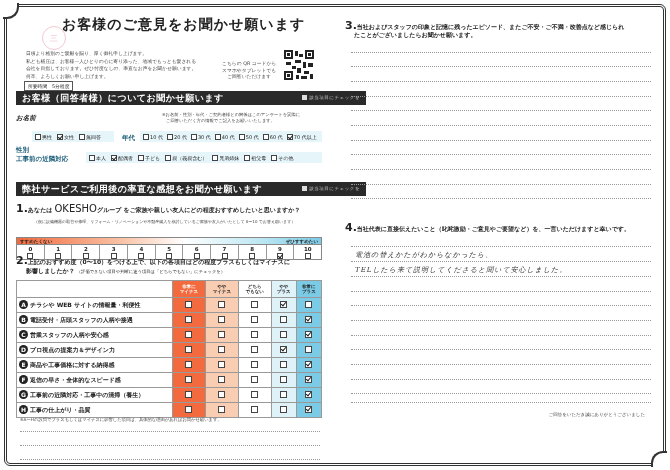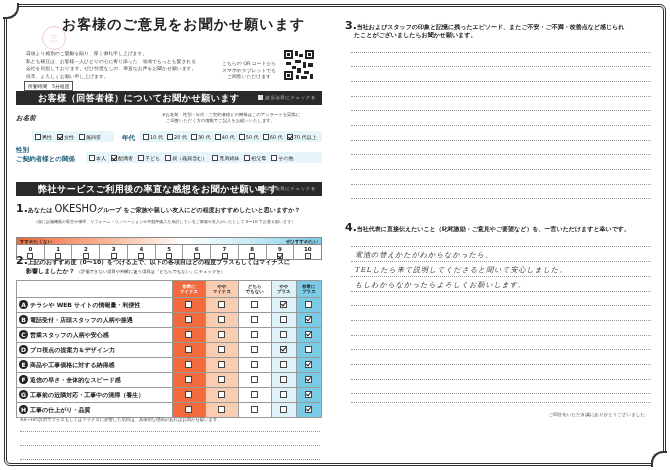--- a/index.html
+++ b/index.html
@@ -10,21 +10,21 @@
 .frame:after{content:"";position:absolute;right:-4px;bottom:-4px;width:14px;height:14px;border-left:2px solid #333;border-top:2px solid #333;border-radius:12px 0 0 0;background:#fff;}
 .left{position:absolute;left:12px;top:8px;width:318px;height:455px;}
 .right{position:absolute;left:345px;top:8px;width:315px;height:455px;}
 .title{position:absolute;left:50px;top:8px;font-size:14px;font-weight:bold;letter-spacing:1px;}
 .stamp{position:absolute;left:30px;top:18px;width:24px;height:24px;border-radius:50%;border:1px solid #e7a3b0;color:#e58a9c;font-size:8px;display:flex;align-items:center;justify-content:center;opacity:.6;}
 .intro{position:absolute;left:14px;top:42px;width:220px;font-size:4.8px;line-height:7.5px;color:#444;}
 .time-box{position:absolute;left:12px;top:73px;border:1px solid #555;font-size:4.8px;padding:1px 3px;}
 .qr-text{position:absolute;left:210px;top:53px;font-size:4.8px;line-height:6.5px;text-align:center;color:#444;}
 .qr-wrap{position:absolute;left:272px;top:42px;width:30px;height:30px;background:#fff;}
 .qr-cell{position:absolute;background:#222;}
-.bar{position:absolute;left:4px;width:306px;height:14px;background:#2a2a2a;color:#fff;font-size:9px;font-weight:bold;padding-left:22px;line-height:14px;letter-spacing:.5px;}
+.bar{position:absolute;left:4px;width:350px;height:14px;background:#2a2a2a;color:#fff;font-size:9px;font-weight:bold;padding-left:6px;line-height:14px;letter-spacing:.5px;}
 .bar .hint{position:absolute;right:6px;top:0;font-size:4.5px;font-weight:normal;color:#ccc;}
 .bar .hint .chk{display:inline-block;width:5px;height:5px;background:#ddd;margin-right:2px;vertical-align:middle;}
 .lbl{position:absolute;font-size:6.5px;font-weight:bold;}
 .note{position:absolute;font-size:4.3px;line-height:6px;color:#444;}
 .optrow{position:absolute;height:11px;background:#e6f5fa;display:flex;align-items:center;gap:5px;padding:0 3px;font-size:5px;}
 .opt{display:flex;align-items:center;gap:1px;white-space:nowrap;}
 .box{display:inline-block;width:6px;height:6px;border:1px solid #444;background:#fff;position:relative;flex:none;}
 .box.on:after{content:"";position:absolute;left:1px;top:-1px;width:2px;height:4px;border:solid #222;border-width:0 1px 1px 0;transform:rotate(40deg);}
 .q{position:absolute;font-size:6px;font-weight:bold;}
 .q .num{font-size:11px;font-weight:bold;}
@@ -138,21 +138,21 @@
     <label class="opt">
         <span class="box"></span>
         <span>60 代</span>
       </label>
     <label class="opt">
         <span class="box on"></span>
         <span>70 代以上</span>
       </label>
   </div>
 
-  <div class="lbl" style="left:4px;top:147px;color:#1a5d78;">ご契約者様との関係</div>
+  <div class="lbl" style="left:4px;top:147px;color:#1a5d78;">工事前の近隣対応</div>
   <div class="optrow" style="left:74px;top:144px;width:236px;gap:5px;">
     <label class="opt">
         <span class="box"></span>
         <span>本人</span>
       </label>
     <label class="opt">
         <span class="box on"></span>
         <span>配偶者</span>
       </label>
     <label class="opt">
@@ -353,21 +353,20 @@
   <div class="rdots" style="top:190px;"></div>
 
   <div class="rq" style="left:0;top:216px;">
     <span class="num">4.</span><span>当社代表に直接伝えたいこと（叱咤激励・ご意見やご要望など）を、一言いただけますと幸いです。</span>
   </div>
   <div class="rdots" style="top:238px;"></div>
   <div class="hand" style="top:242px;">電池の替えかたがわからなかったら、</div>
   <div class="rdots" style="top:253px;"></div>
   <div class="hand" style="top:257px;">TELしたら来て説明してくださると聞いて安心しました。</div>
   <div class="rdots" style="top:268px;"></div>
-  <div class="hand" style="top:272px;">もしわからなかったらよろしくお願いします。</div>
   <div class="rdots" style="top:283px;"></div>
   <div class="rdots" style="top:297px;"></div>
   <div class="rdots" style="top:312px;"></div>
   <div class="rdots" style="top:327px;"></div>
   <div class="rdots" style="top:341px;"></div>
   <div class="rdots" style="top:356px;"></div>
   <div class="rdots" style="top:371px;"></div>
   <div class="rdots" style="top:385px;"></div>
   <div class="rdots" style="top:394px;"></div>
   <div class="thanks">ご回答をいただき誠にありがとうございました</div>

